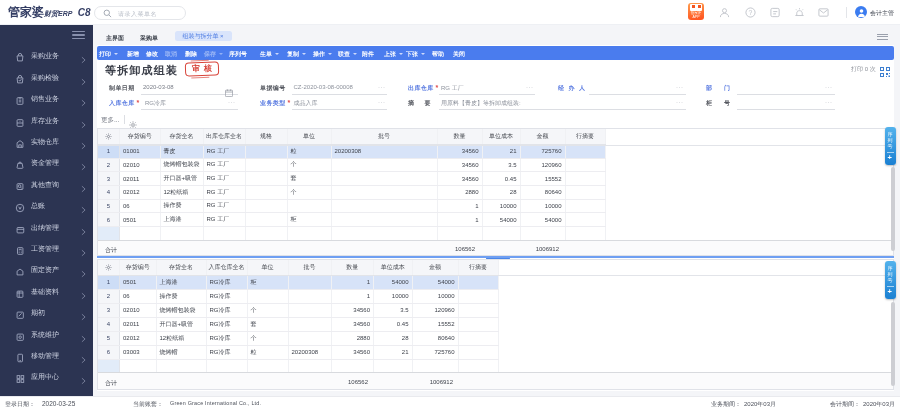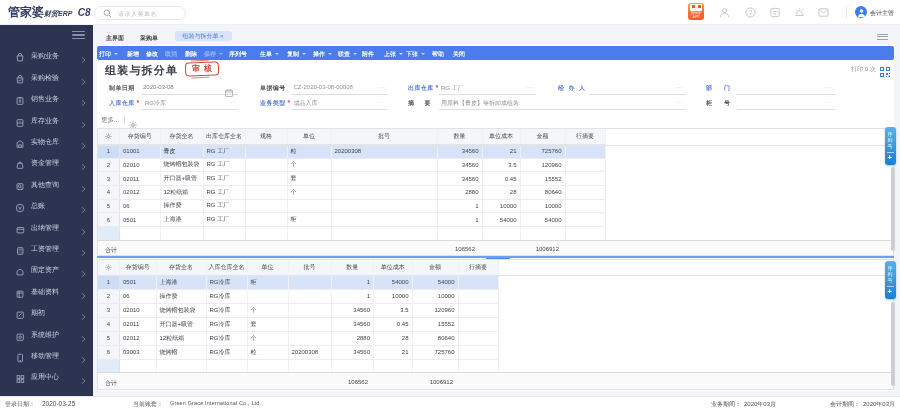--- a/index.html
+++ b/index.html
@@ -353,21 +353,21 @@
       <span class="tbi" style="left: 190.0px;">复制<span class="caret"></span></span>
       <span class="tbi" style="left: 216.0px;">操作<span class="caret"></span></span>
       <span class="tbi" style="left: 241.0px;">联查<span class="caret"></span></span>
       <span class="tbi" style="left: 265.0px;">附件</span>
       <span class="tbi" style="left: 287.0px;">上张<span class="caret"></span></span>
       <span class="tbi" style="left: 309.0px;">下张<span class="caret"></span></span>
       <span class="tbi" style="left: 335.0px;">帮助</span>
       <span class="tbi" style="left: 356.0px;">关闭</span>
     </div>
 
-  <div class="abs" id="doctitle">组装与拆分单</div>
+  <div class="abs" id="doctitle">等拆卸成组装</div>
   <div class="abs" id="stamp">审核</div>
   <div class="abs" id="printcnt">打印 0 次</div>
   <div class="abs" id="qricon">
     <svg width="10" height="10" viewBox="0 0 10 10">
         <g fill="#3d7fd0">
           <rect x="0" y="0" width="4" height="4"></rect>
           <rect x="6" y="0" width="4" height="4"></rect>
           <rect x="0" y="6" width="4" height="4"></rect>
           <rect x="6" y="6" width="2" height="2"></rect>
           <rect x="9" y="6" width="1" height="1"></rect>

